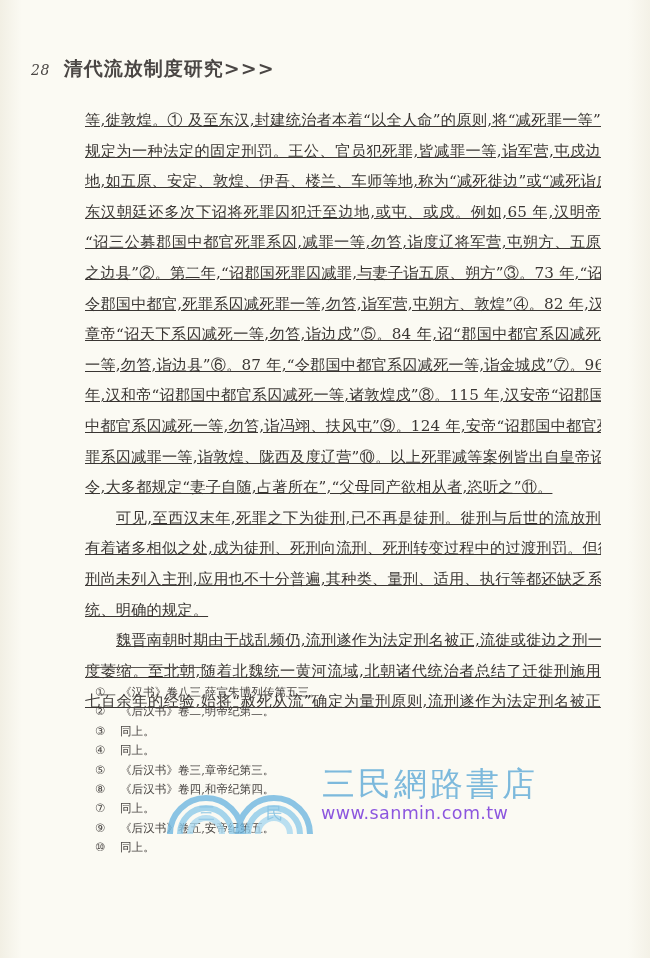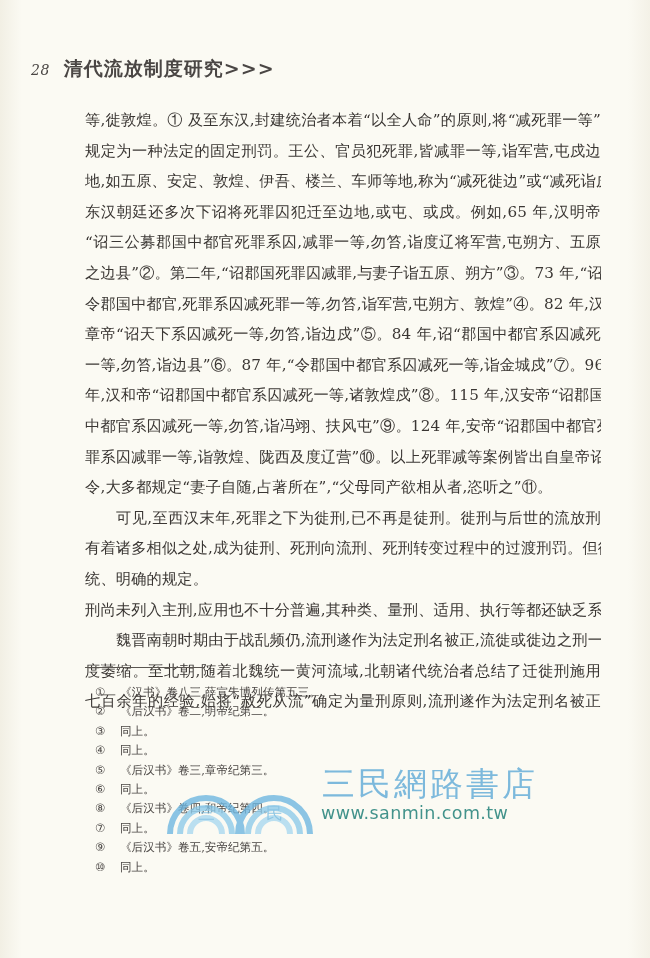--- a/index.html
+++ b/index.html
@@ -15,21 +15,21 @@
     pointer-events:none;
   }
   .running-head {
     position:absolute; left:31px; top:56px;
     font-size:14px; color:#4a4644; font-style:italic; letter-spacing:0.5px;
     white-space:nowrap;
   }
   .running-head .pno { font-style:italic; font-weight:normal; margin-right:14px; }
   .running-head .ttl { font-style:normal; font-weight:bold; font-size:19px; letter-spacing:1px; }
   .body-text {
-    position:absolute; left:85px; top:105px; width:516px;
+    position:absolute; left:85px; top:105px; width:516px;text-decoration:underline;
   }
   .line {
     height:30.6px; line-height:30.6px;
     font-size:15.2px; white-space:nowrap; overflow:hidden;
     text-align:justify; text-align-last:justify;
     letter-spacing:0.2px;
   }
   .line.last { text-align-last:left; }
   .line.indent { padding-left:31px; }
   .rule {
@@ -48,21 +48,21 @@
     position:absolute; left:160px; top:762px; width:350px; height:75px;
     opacity:0.78;
   }
   .wm-cn {
     position:absolute; left:162px; top:0px; font-size:33px;
     color:#5aa8d6; letter-spacing:3px; white-space:nowrap;
     font-family:"DejaVu Sans","Liberation Sans",sans-serif;
   }
   .wm-url {
     position:absolute; left:161px; top:41px; font-size:17.5px;
-    color:#0f766e; letter-spacing:0.4px; white-space:nowrap;
+    color:#6d28d9; letter-spacing:0.4px; white-space:nowrap;
     font-family:"DejaVu Sans","Liberation Sans",sans-serif;
   }
   .wm-arch-txt {
     position:absolute; font-size:17px; color:#6fb8e0; white-space:nowrap;
     font-family:"DejaVu Sans","Liberation Sans",sans-serif;
   }
 </style>
 </head>
 <body>
 
@@ -81,36 +81,35 @@
   <div class="line">之边县”②。第二年,“诏郡国死罪囚减罪,与妻子诣五原、朔方”③。73 年,“诏</div>
   <div class="line">令郡国中都官,死罪系囚减死罪一等,勿笞,诣军营,屯朔方、敦煌”④。82 年,汉</div>
   <div class="line">章帝“诏天下系囚减死一等,勿笞,诣边戍”⑤。84 年,诏“郡国中都官系囚减死</div>
   <div class="line">一等,勿笞,诣边县”⑥。87 年,“令郡国中都官系囚减死一等,诣金城戍”⑦。96</div>
   <div class="line">年,汉和帝“诏郡国中都官系囚减死一等,诸敦煌戍”⑧。115 年,汉安帝“诏郡国</div>
   <div class="line">中都官系囚减死一等,勿笞,诣冯翊、扶风屯”⑨。124 年,安帝“诏郡国中都官死</div>
   <div class="line">罪系囚减罪一等,诣敦煌、陇西及度辽营”⑩。以上死罪减等案例皆出自皇帝诏</div>
   <div class="line last">令,大多都规定“妻子自随,占著所在”,“父母同产欲相从者,恣听之”⑪。</div>
   <div class="line indent">可见,至西汉末年,死罪之下为徙刑,已不再是徒刑。徙刑与后世的流放刑</div>
   <div class="line">有着诸多相似之处,成为徒刑、死刑向流刑、死刑转变过程中的过渡刑罚。但徙</div>
+  <div class="line">刑尚未列入主刑,应用也不十分普遍,其种类、量刑、适用、执行等都还缺乏系</div>
   <div class="line last">统、明确的规定。</div>
-  <div class="line">刑尚未列入主刑,应用也不十分普遍,其种类、量刑、适用、执行等都还缺乏系</div>
   <div class="line indent">魏晋南朝时期由于战乱频仍,流刑遂作为法定刑名被正,流徙或徙边之刑一</div>
   <div class="line">度萎缩。至北朝,随着北魏统一黄河流域,北朝诸代统治者总结了迁徙刑施用</div>
   <div class="line">七百余年的经验,始将“赦死从流”确定为量刑原则,流刑遂作为法定刑名被正</div>
 </div>
 
 <div class="rule"></div>
 
 <div class="notes">
   <div class="note"><span class="num">①</span><span>《汉书》卷八三,薛宣朱博列传第五三。</span></div>
   <div class="note"><span class="num">②</span><span>《后汉书》卷二,明帝纪第二。</span></div>
   <div class="note"><span class="num">③</span><span>同上。</span></div>
   <div class="note"><span class="num">④</span><span>同上。</span></div>
   <div class="note"><span class="num">⑤</span><span>《后汉书》卷三,章帝纪第三。</span></div>
-  <div class="note"><span class="num">⑥</span><span>同上。</span></div>
   <div class="note"><span class="num">⑧</span><span>《后汉书》卷四,和帝纪第四。</span></div>
   <div class="note"><span class="num">⑦</span><span>同上。</span></div>
   <div class="note"><span class="num">⑨</span><span>《后汉书》卷五,安帝纪第五。</span></div>
   <div class="note"><span class="num">⑩</span><span>同上。</span></div>
 </div>
 
 <div class="watermark">
   <svg width="160" height="75" viewBox="0 0 160 75" style="position:absolute;left:0;top:0;">
     <g fill="none" stroke="#6cb6e0" stroke-width="6">
       <path d="M10 72 A 36 36 0 0 1 82 72"></path>

